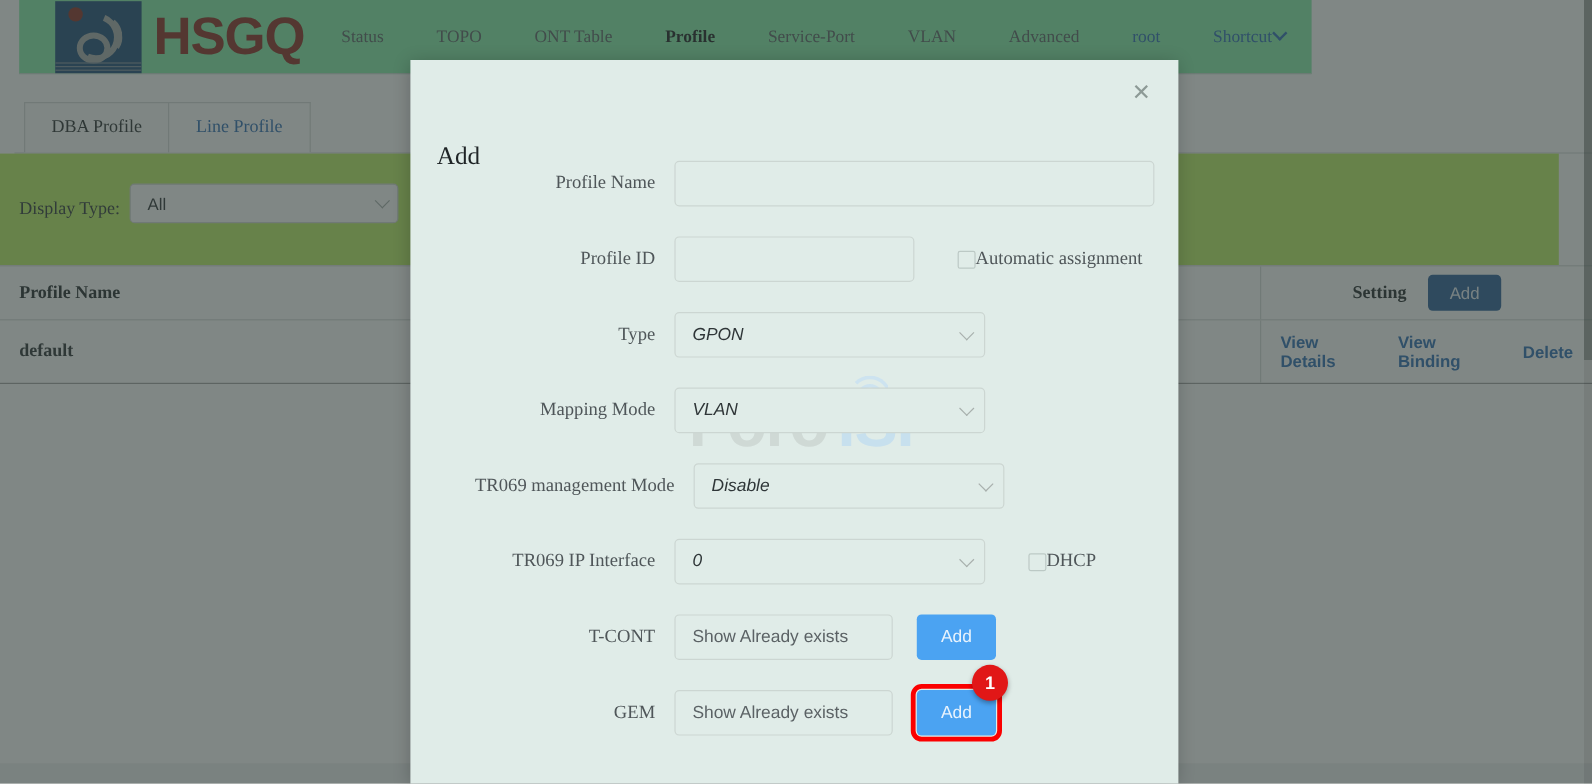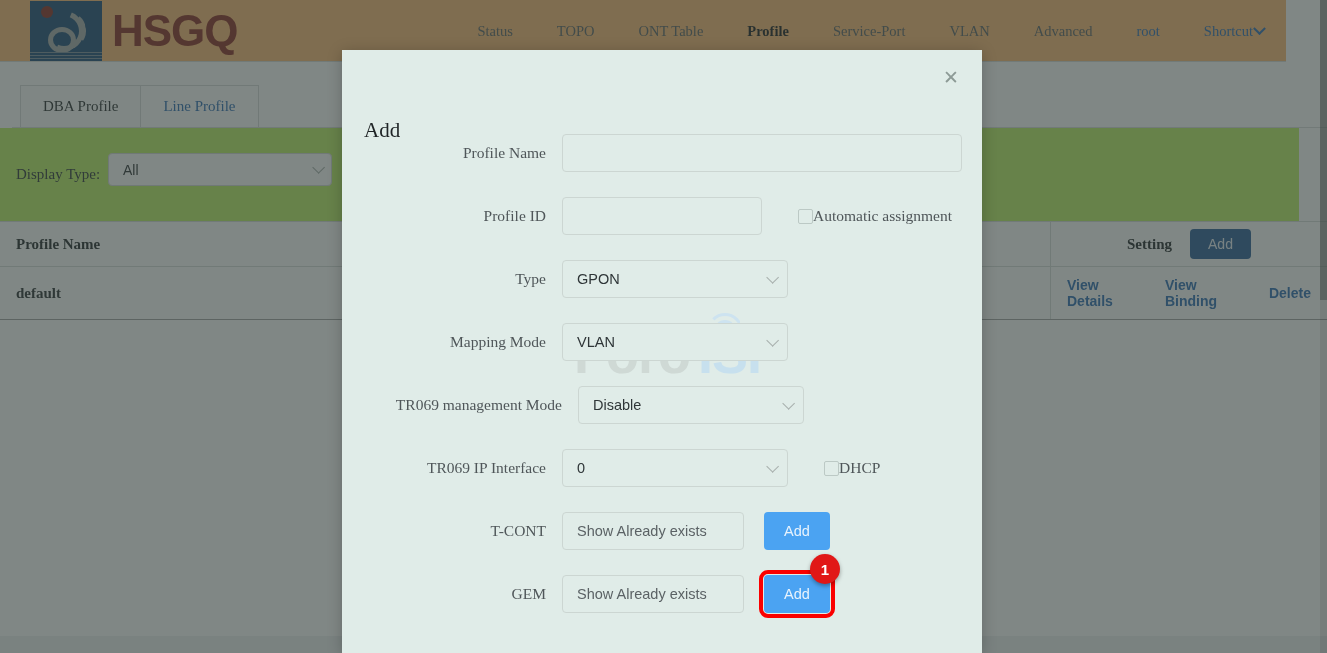--- a/index.html
+++ b/index.html
@@ -10,22 +10,22 @@
     background: #ffffff;
   }
 
   
   #page-root { position: absolute; inset: 0; width: 1327px; height: 653px; }
 
   .bg-layer { position: absolute; inset: 0; background: #ffffff; }
 
   
   .header {
-    position: absolute; left: 0; top: 0; width: 1286px; height: 62px;
-    background: #fdba74;
+    position: absolute; left: 16px; top: 0; width: 1077px; height: 62px;
+    background: #86efac;
     border-bottom: 1px solid #d9dcda;
   }
   .logo-wrap {
     position: absolute; left: 30px; top: 0px;
     display: flex; align-items: center; height: 62px;
   }
   .logo-mark {
     position: relative;
     width: 72px; height: 60px;
     background: #1f4e79;
@@ -257,21 +257,21 @@
   .finput {
     height: 38px; border: 1px solid #ccd6d2; border-radius: 4px;
     background: #e0ece8;
     display: flex; align-items: center;
     padding: 0 12px 0 14px;
     font-family: "Liberation Sans", sans-serif;
     font-size: 14.5px; color: #2f3638;
   }
   .finput.wide { width: 400px; }
   .finput.mid  { width: 200px; }
-  .finput.sel  { width: 226px; }
+  .finput.sel  { width: 259px; font-style: italic; }
   .finput.show { width: 182px; color: #5b6265; justify-content: flex-start; }
   .cbx-wrap {
     display: flex; align-items: center; margin-left: 36px;
   }
   .cbx {
     width: 15px; height: 15px;
     border: 1px solid #bcc9c5; border-radius: 2px;
     background: #e0ece8;
     cursor: pointer; flex: none;
   }

